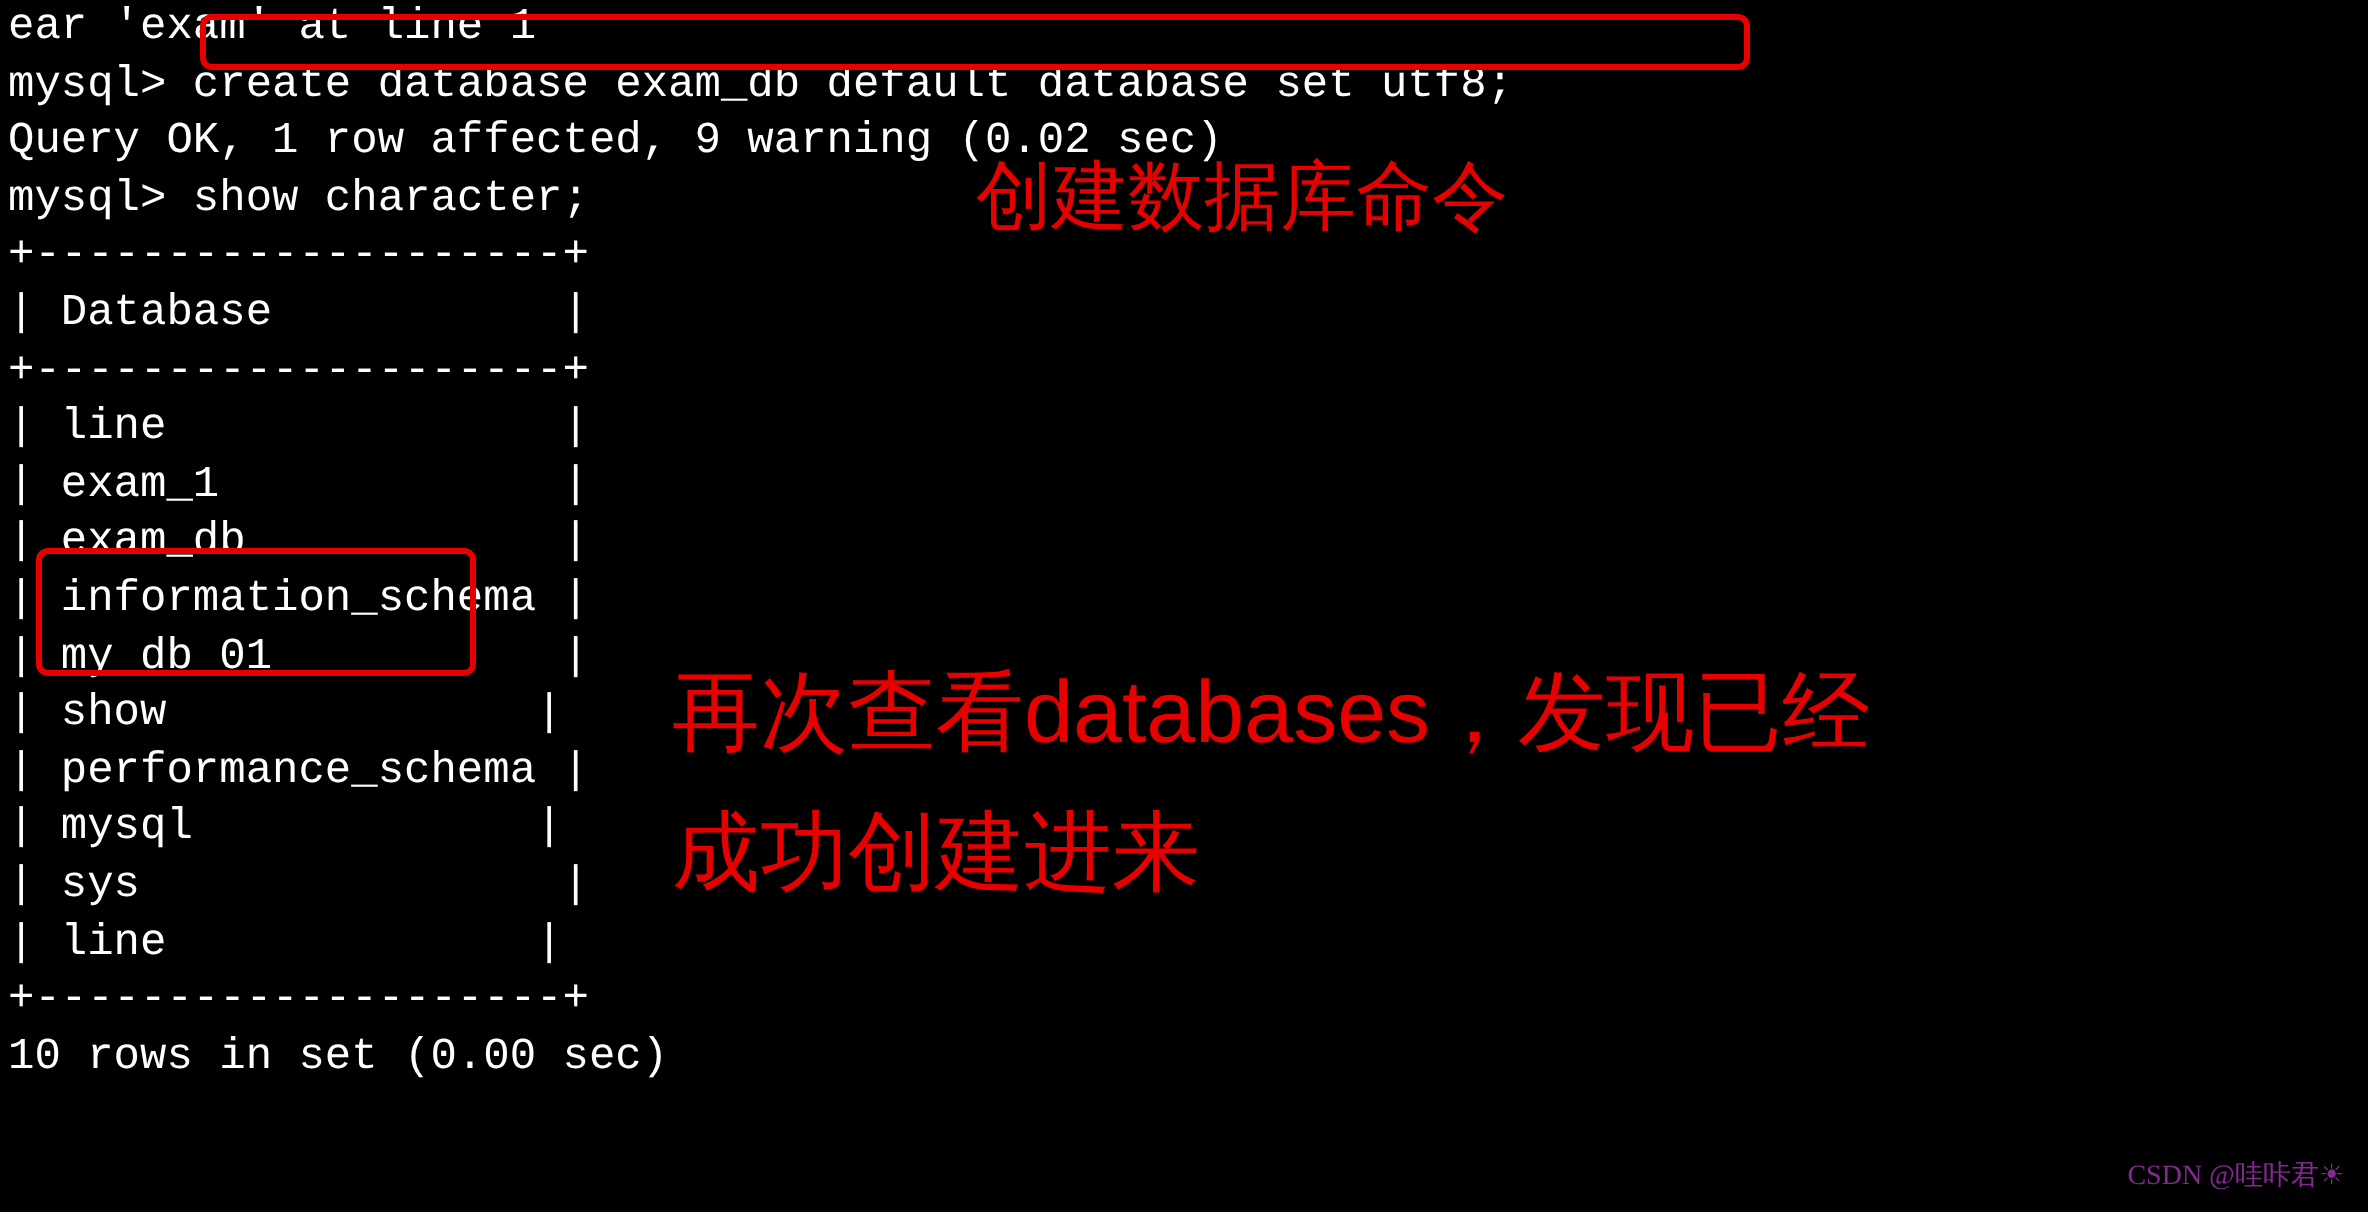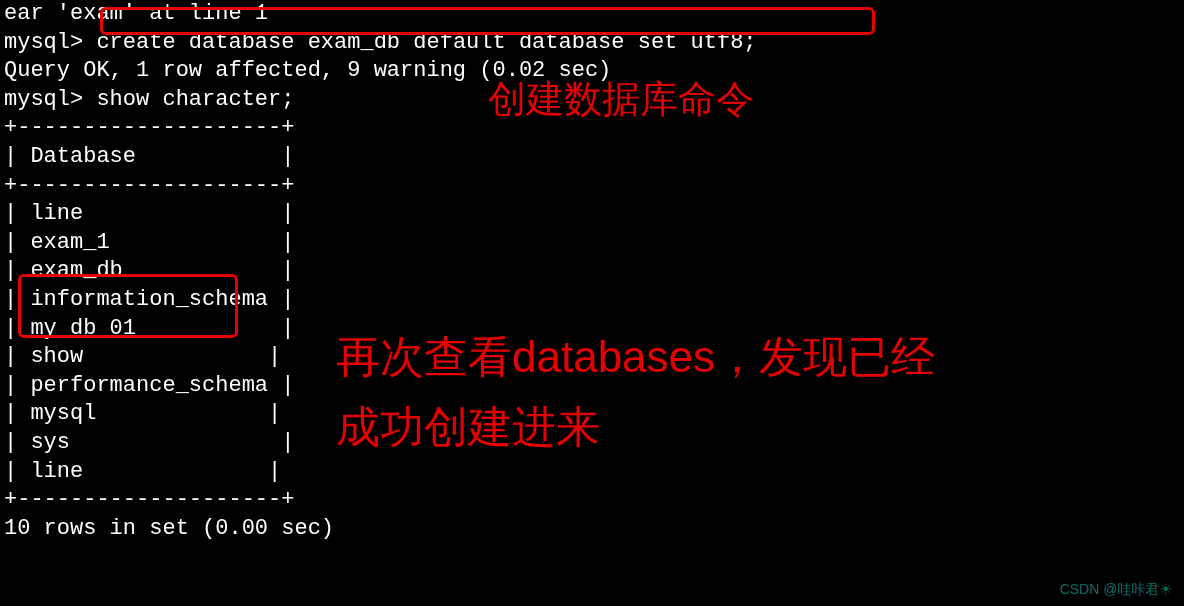--- a/index.html
+++ b/index.html
@@ -55,24 +55,24 @@
     .annotation-2 {
       top: 322px;
       left: 336px;
       line-height: 1.6;
       font-size: 44px;
     }
     .watermark {
       position: absolute;
       bottom: 8px;
       right: 12px;
-      color: #14b8a6;
+      color: #d946ef;
       font-size: 14px;
       opacity: 0.6;
-      font-family: Liberation Sans, sans-serif;
+      font-family: Liberation Serif, serif;
     }
   </style>
 </head>
 <body>
 
 <div class="terminal-line">ear 'exam' at line 1</div>
 <div class="terminal-line"><span>mysql&gt; </span><span>create database exam_db default database set utf8;</span></div>
 <div class="terminal-line">Query OK, 1 row affected, 9 warning (0.02 sec)</div>
 <div class="terminal-line"></div>
 <div class="terminal-line"><span>mysql&gt; </span><span>show character;</span></div>

